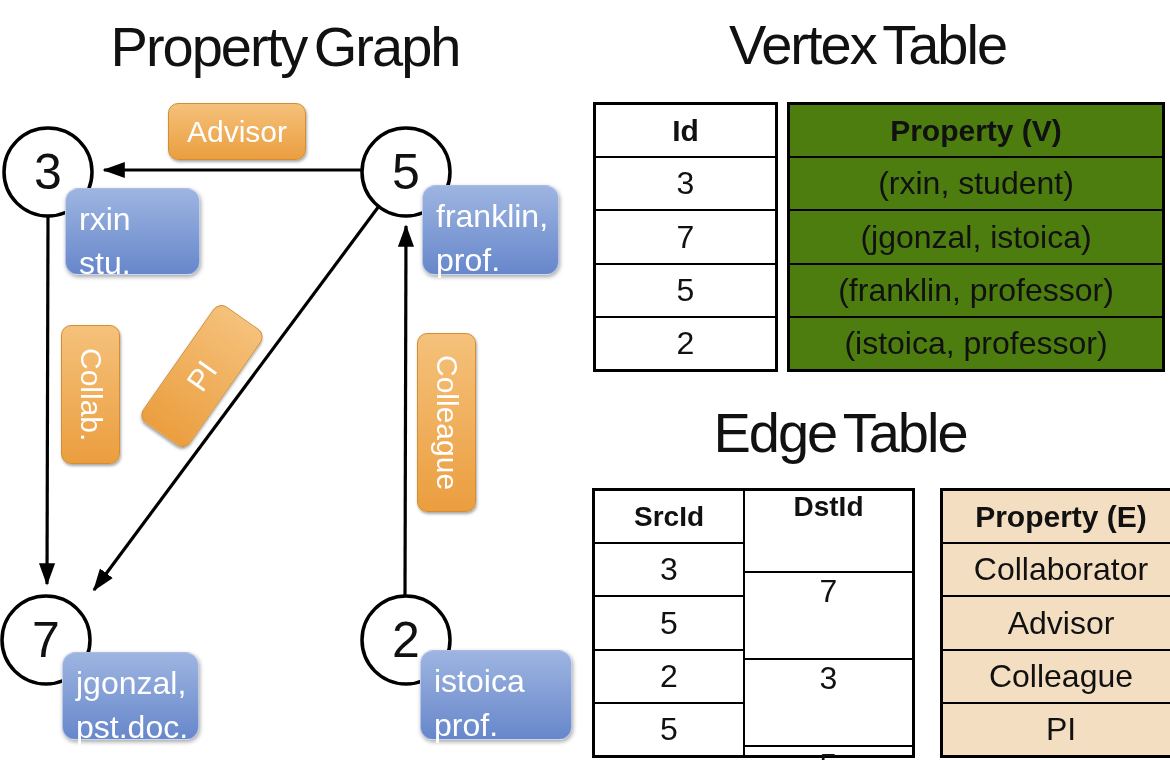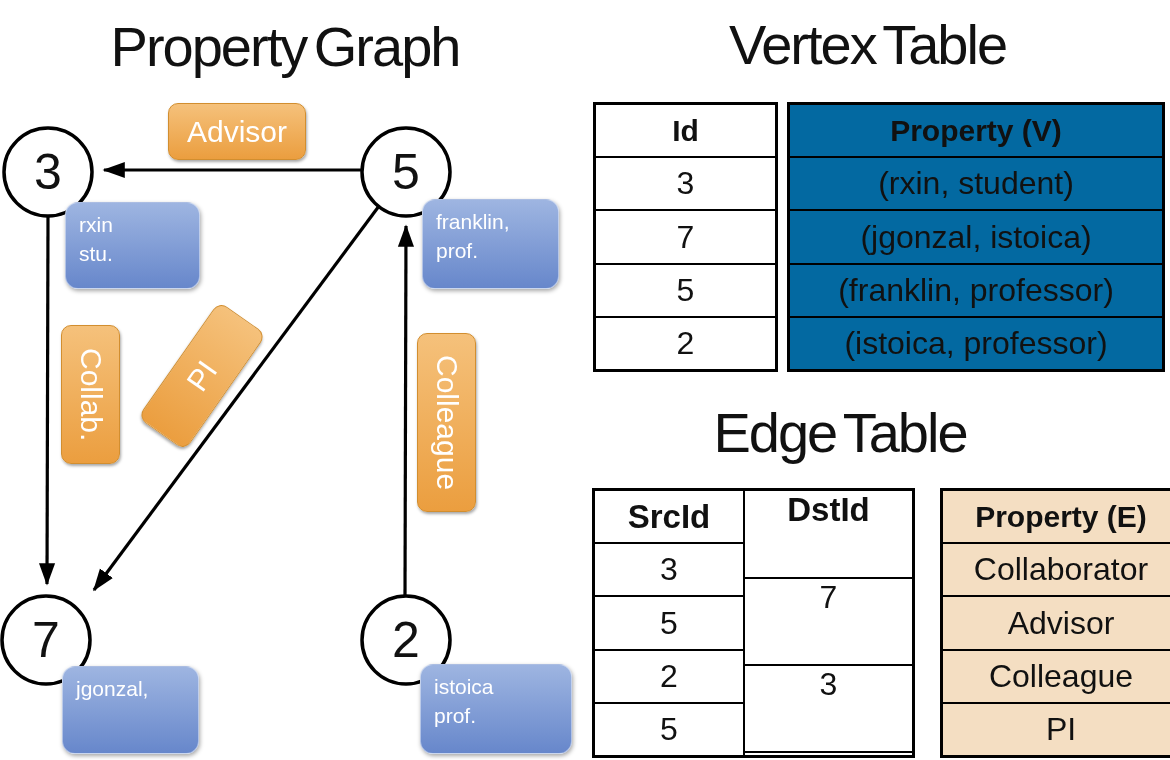--- a/index.html
+++ b/index.html
@@ -25,45 +25,45 @@
     color:#fff; font-size:30px;
   }
   .edge-label .vert { writing-mode:vertical-rl; text-orientation:mixed; }
   .edge-label.tilted { transform:rotate(35deg); }
   .edge-label.tilted .pi-inner { transform:rotate(-90deg); white-space:nowrap; }
   .vbox {
     position:absolute; box-sizing:border-box; padding:8px 13px;
     background:linear-gradient(180deg,#9EB5E1 0%,#6787CB 100%);
     border:1px solid rgba(255,255,255,0.45); border-radius:13px;
     box-shadow:1px 2px 4px rgba(0,0,0,0.35);
-    color:#fff; font-size:21px; line-height:1.38;margin-top:14px;
+    color:#fff; font-size:32px; line-height:1.38;
   }
   
   .tbl {
     position:absolute; box-sizing:border-box; display:flex; flex-direction:column;
     border:3px solid #000; background:#fff;
   }
   .tbl .cell {
     flex:1; display:flex; align-items:center; justify-content:center;
     font-size:32px; color:#111; border-top:2.5px solid #000; white-space:nowrap;
   }
   .tbl .cell:first-child { border-top:none; }
   .tbl .hdr { font-weight:bold; font-size:30px; }
-  .tbl.blue .cell { background:#0369a1; }
+  .tbl.blue .cell { background:#4d7c0f; }
   .tbl.tan .cell  { background:#F4DEC2; }
   .grp { position:absolute; box-sizing:border-box; display:flex; flex-direction:row;
          border:3px solid #000; background:#fff; }
   .grp .col { display:flex; flex-direction:column; }
   .grp .col.sep { border-left:2.5px solid #000;gap:48px; }
   .grp .cell {
     flex:1; display:flex; align-items:center; justify-content:center;
     font-size:32px; color:#111; border-top:2.5px solid #000;
   }
   .grp .cell:first-child { border-top:none; }
-  .grp .hdr { font-weight:bold; font-size:33px; }
+  .grp .hdr { font-weight:bold; font-size:28px; }
 </style>
 </head>
 <body>
 
 <div class="canvas">
 
   <div class="big-title" style="left:0; top:14px; width:570px;">Property Graph</div>
   <div class="big-title" style="left:585px; top:12px; width:565px;">Vertex Table</div>
   <div class="big-title" style="left:570px; top:400px; width:540px;">Edge Table</div>
 
@@ -108,20 +108,21 @@
   <div class="vbox" style="left:65px; top:188px; width:135px; height:87px;">
     <div>rxin</div>
     <div>stu.</div>
   </div>
   <div class="vbox" style="left:422px; top:185px; width:137px; height:90px;">
     <div>franklin,</div>
     <div>prof.</div>
   </div>
   <div class="vbox" style="left:62px; top:652px; width:137px; height:88px;">
     <div>jgonzal,</div>
+    <div>pst.doc.</div>
   </div>
   <div class="vbox" style="left:420px; top:650px; width:152px; height:90px;">
     <div>istoica</div>
     <div>prof.</div>
   </div>
 
   <div class="tbl" style="left:593px; top:102px; width:185px; height:270px;">
     <div class="cell hdr">Id</div>
     <div class="cell">3</div>
     <div class="cell">7</div>

